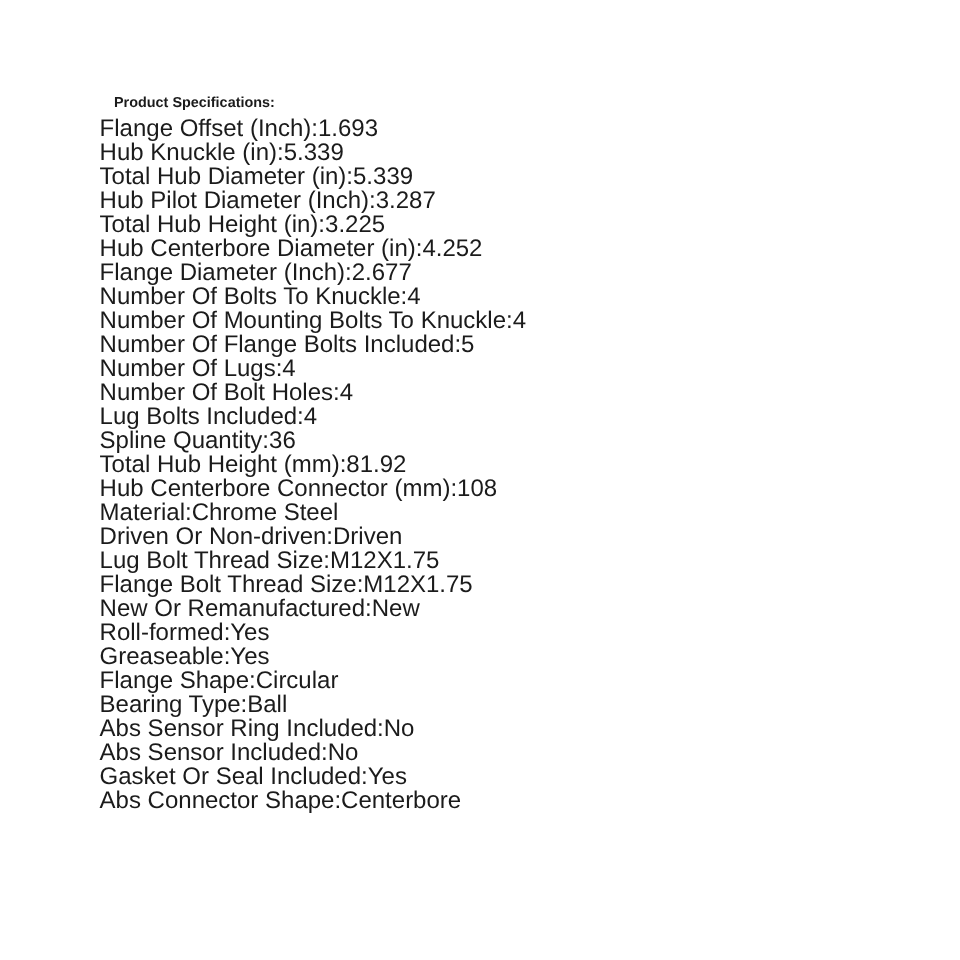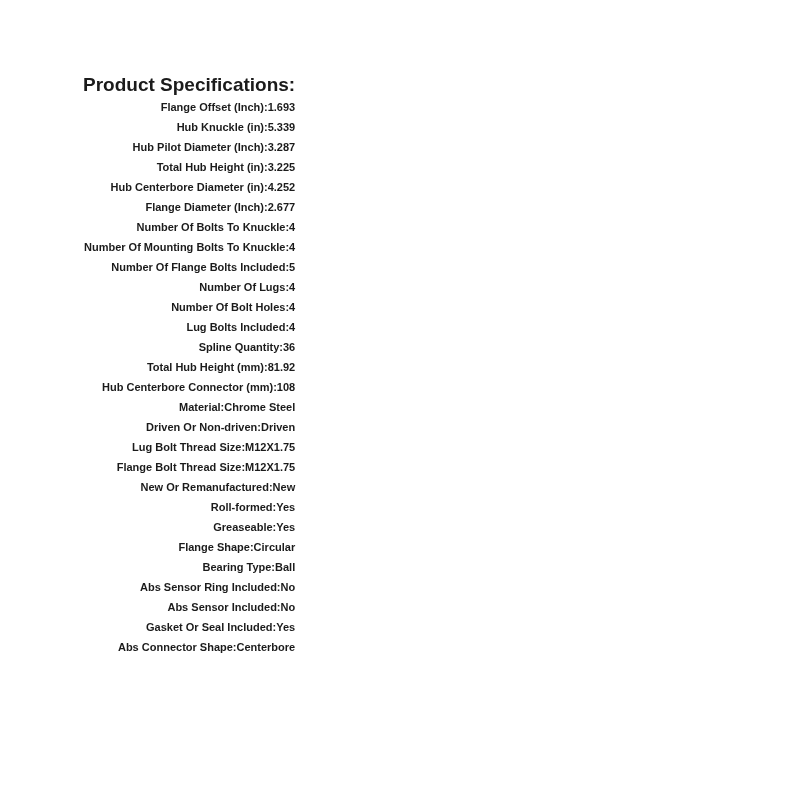--- a/index.html
+++ b/index.html
@@ -14,42 +14,42 @@
     overflow: hidden;
     font-family: "Liberation Sans", "DejaVu Sans", sans-serif;
     color: #1b1b1b;
   }
   .spec-sheet {
     position: absolute;
     left: 83px;
     top: 75px;
   }
   .spec-title {
-    font-size: 19px;
+    font-size: 12px;
     font-weight: 700;
     line-height: 20px;
-    margin: 0 0 2px 0;
+    margin: 0 0 2px 12px;
     white-space: nowrap;
   }
   .spec-line {
-    font-size: 11px;
-    font-weight: 700;
+    font-size: 20px;
+    font-weight: 400;
     line-height: 20px;
     white-space: nowrap;
-    text-align: right;
   }
 </style>
 </head>
 <body>
 
 <main class="spec-sheet">
   <h2 class="spec-title">Product Specifications:</h2>
   <div id="spec-list">
       <div class="spec-line">Flange Offset (Inch):1.693</div>
       <div class="spec-line">Hub Knuckle (in):5.339</div>
+      <div class="spec-line">Total Hub Diameter (in):5.339</div>
       <div class="spec-line">Hub Pilot Diameter (Inch):3.287</div>
       <div class="spec-line">Total Hub Height (in):3.225</div>
       <div class="spec-line">Hub Centerbore Diameter (in):4.252</div>
       <div class="spec-line">Flange Diameter (Inch):2.677</div>
       <div class="spec-line">Number Of Bolts To Knuckle:4</div>
       <div class="spec-line">Number Of Mounting Bolts To Knuckle:4</div>
       <div class="spec-line">Number Of Flange Bolts Included:5</div>
       <div class="spec-line">Number Of Lugs:4</div>
       <div class="spec-line">Number Of Bolt Holes:4</div>
       <div class="spec-line">Lug Bolts Included:4</div>

